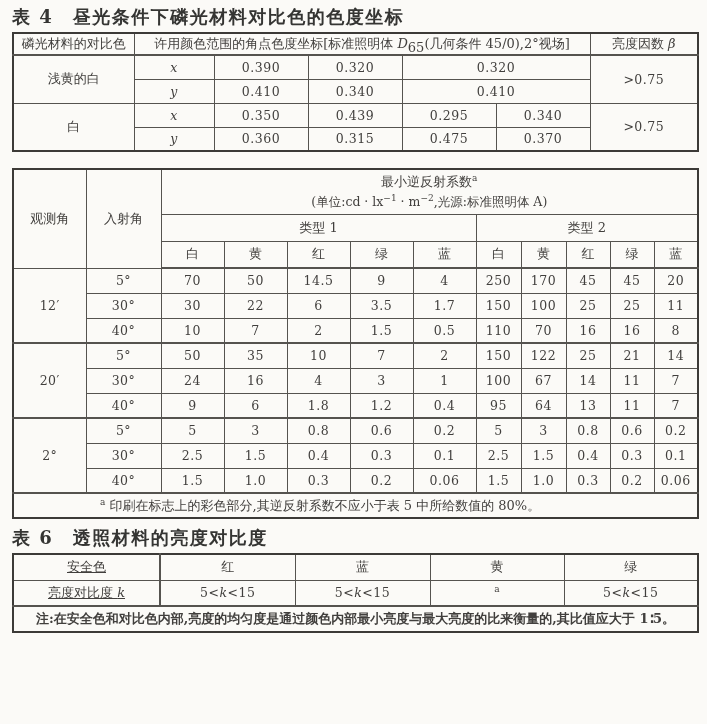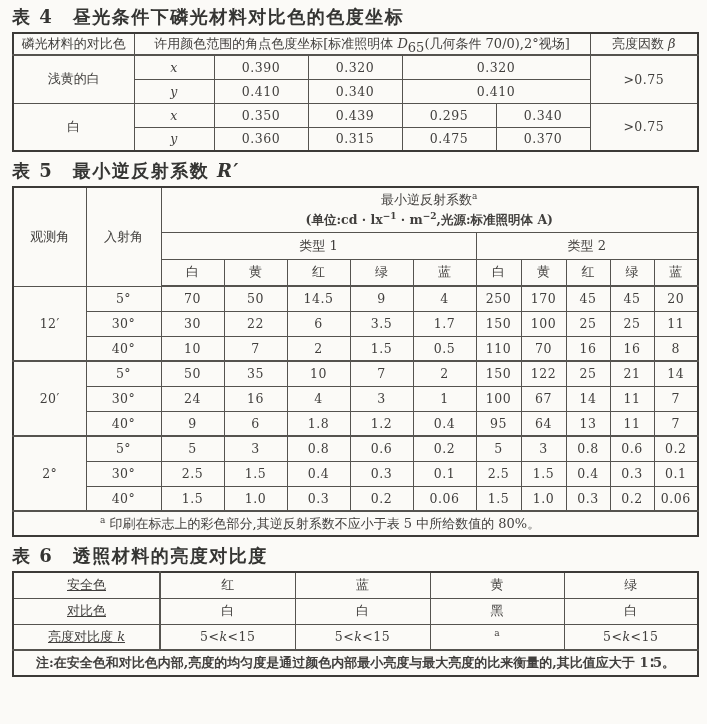--- a/index.html
+++ b/index.html
@@ -34,21 +34,21 @@
   .t4 tr.hdr { height:19px; }
   .t4 tr.hdr th { border-bottom-width:2px; }
   
   .t5 tr.hdr1 { height:45px; }
   .t5 tr.hdr2 { height:27px; }
   .t5 tr.hdr3 { height:27px; }
   .t5 tr.hdr3 th { border-bottom-width:2px; }
   .t5 tbody tr { height:25px; }
   .t5 tr.grp td { border-top-width:2px; }
   .t5 tr.ft td, .t6 tr.ft td { border-top-width:2px; height:24px; text-align:left; }
-  .unit-line { font-size:12.5px; margin-top:3px;font-weight:bold; }
+  .unit-line { font-size:12.5px; margin-top:3px; }
   .hdr-main { font-size:13px; }
   
   .t6 tr { height:26px; }
   .t6 td.lbl { border-right-width:2px;text-decoration:underline; }
   .t6 tr.note td { border-top-width:2px; height:24px; text-align:left; }
   .indent-note { padding-left:22px;font-weight:bold; }
   .indent-fn { padding-left:86px; }
 </style>
 </head>
 <body>
@@ -63,21 +63,21 @@
         <col style="width:80px">
         <col style="width:94px">
       <col style="width:94px">
         <col style="width:94px">
         <col style="width:94px">
         <col style="width:108px">
     </colgroup>
     <tbody>
         <tr class="hdr">
       <th>磷光材料的对比色</th>
-      <th colspan="5"><span>许用颜色范围的角点色度坐标[标准照明体 </span><span class="it">D</span><span class="sub">65</span><span>(几何条件 70/0),2°视场]</span></th>
+      <th colspan="5"><span>许用颜色范围的角点色度坐标[标准照明体 </span><span class="it">D</span><span class="sub">65</span><span>(几何条件 45/0),2°视场]</span></th>
       <th><span>亮度因数 </span><span class="it">β</span></th>
     </tr>
     <tr>
       <td rowspan="2">浅黄的白</td>
       <td class="it num">x</td>
       <td class="num">0.390</td>
       <td class="num">0.320</td>
       <td class="num" colspan="2">0.320</td>
       <td rowspan="2" class="num">&gt;0.75</td>
     </tr>
@@ -101,21 +101,20 @@
       <td class="num">0.360</td>
       <td class="num">0.315</td>
       <td class="num">0.475</td>
       <td class="num">0.370</td>
     </tr>
   </tbody>
     </table>
 
   <div class="gap-m"></div>
 
-  <div class="tbl-title"><span>表 5　最小逆反射系数 </span><span class="it">R′</span></div>
   <div class="gap-s"></div>
   <table class="t5">
     <colgroup>
       <col style="width:73px">
         <col style="width:75px">
       <col style="width:63px">
         <col style="width:63px">
         <col style="width:63px">
         <col style="width:63px">
         <col style="width:63px">
@@ -292,27 +291,20 @@
     </colgroup>
     <tbody>
         <tr>
       <td class="lbl">安全色</td>
       <td>红</td>
       <td>蓝</td>
       <td>黄</td>
       <td>绿</td>
     </tr>
     <tr>
-      <td class="lbl">对比色</td>
-      <td>白</td>
-      <td>白</td>
-      <td>黑</td>
-      <td>白</td>
-    </tr>
-    <tr>
       <td class="lbl"><span>亮度对比度 </span><span class="it">k</span></td>
       <td class="num"><span>5&lt;</span><span class="it">k</span><span>&lt;15</span></td>
       <td class="num"><span>5&lt;</span><span class="it">k</span><span>&lt;15</span></td>
       <td><span class="sup">a</span></td>
       <td class="num"><span>5&lt;</span><span class="it">k</span><span>&lt;15</span></td>
     </tr>
     <tr class="note">
       <td colspan="5" class="indent-note">注:在安全色和对比色内部,亮度的均匀度是通过颜色内部最小亮度与最大亮度的比来衡量的,其比值应大于 1∶5。</td>
     </tr>
   </tbody>

